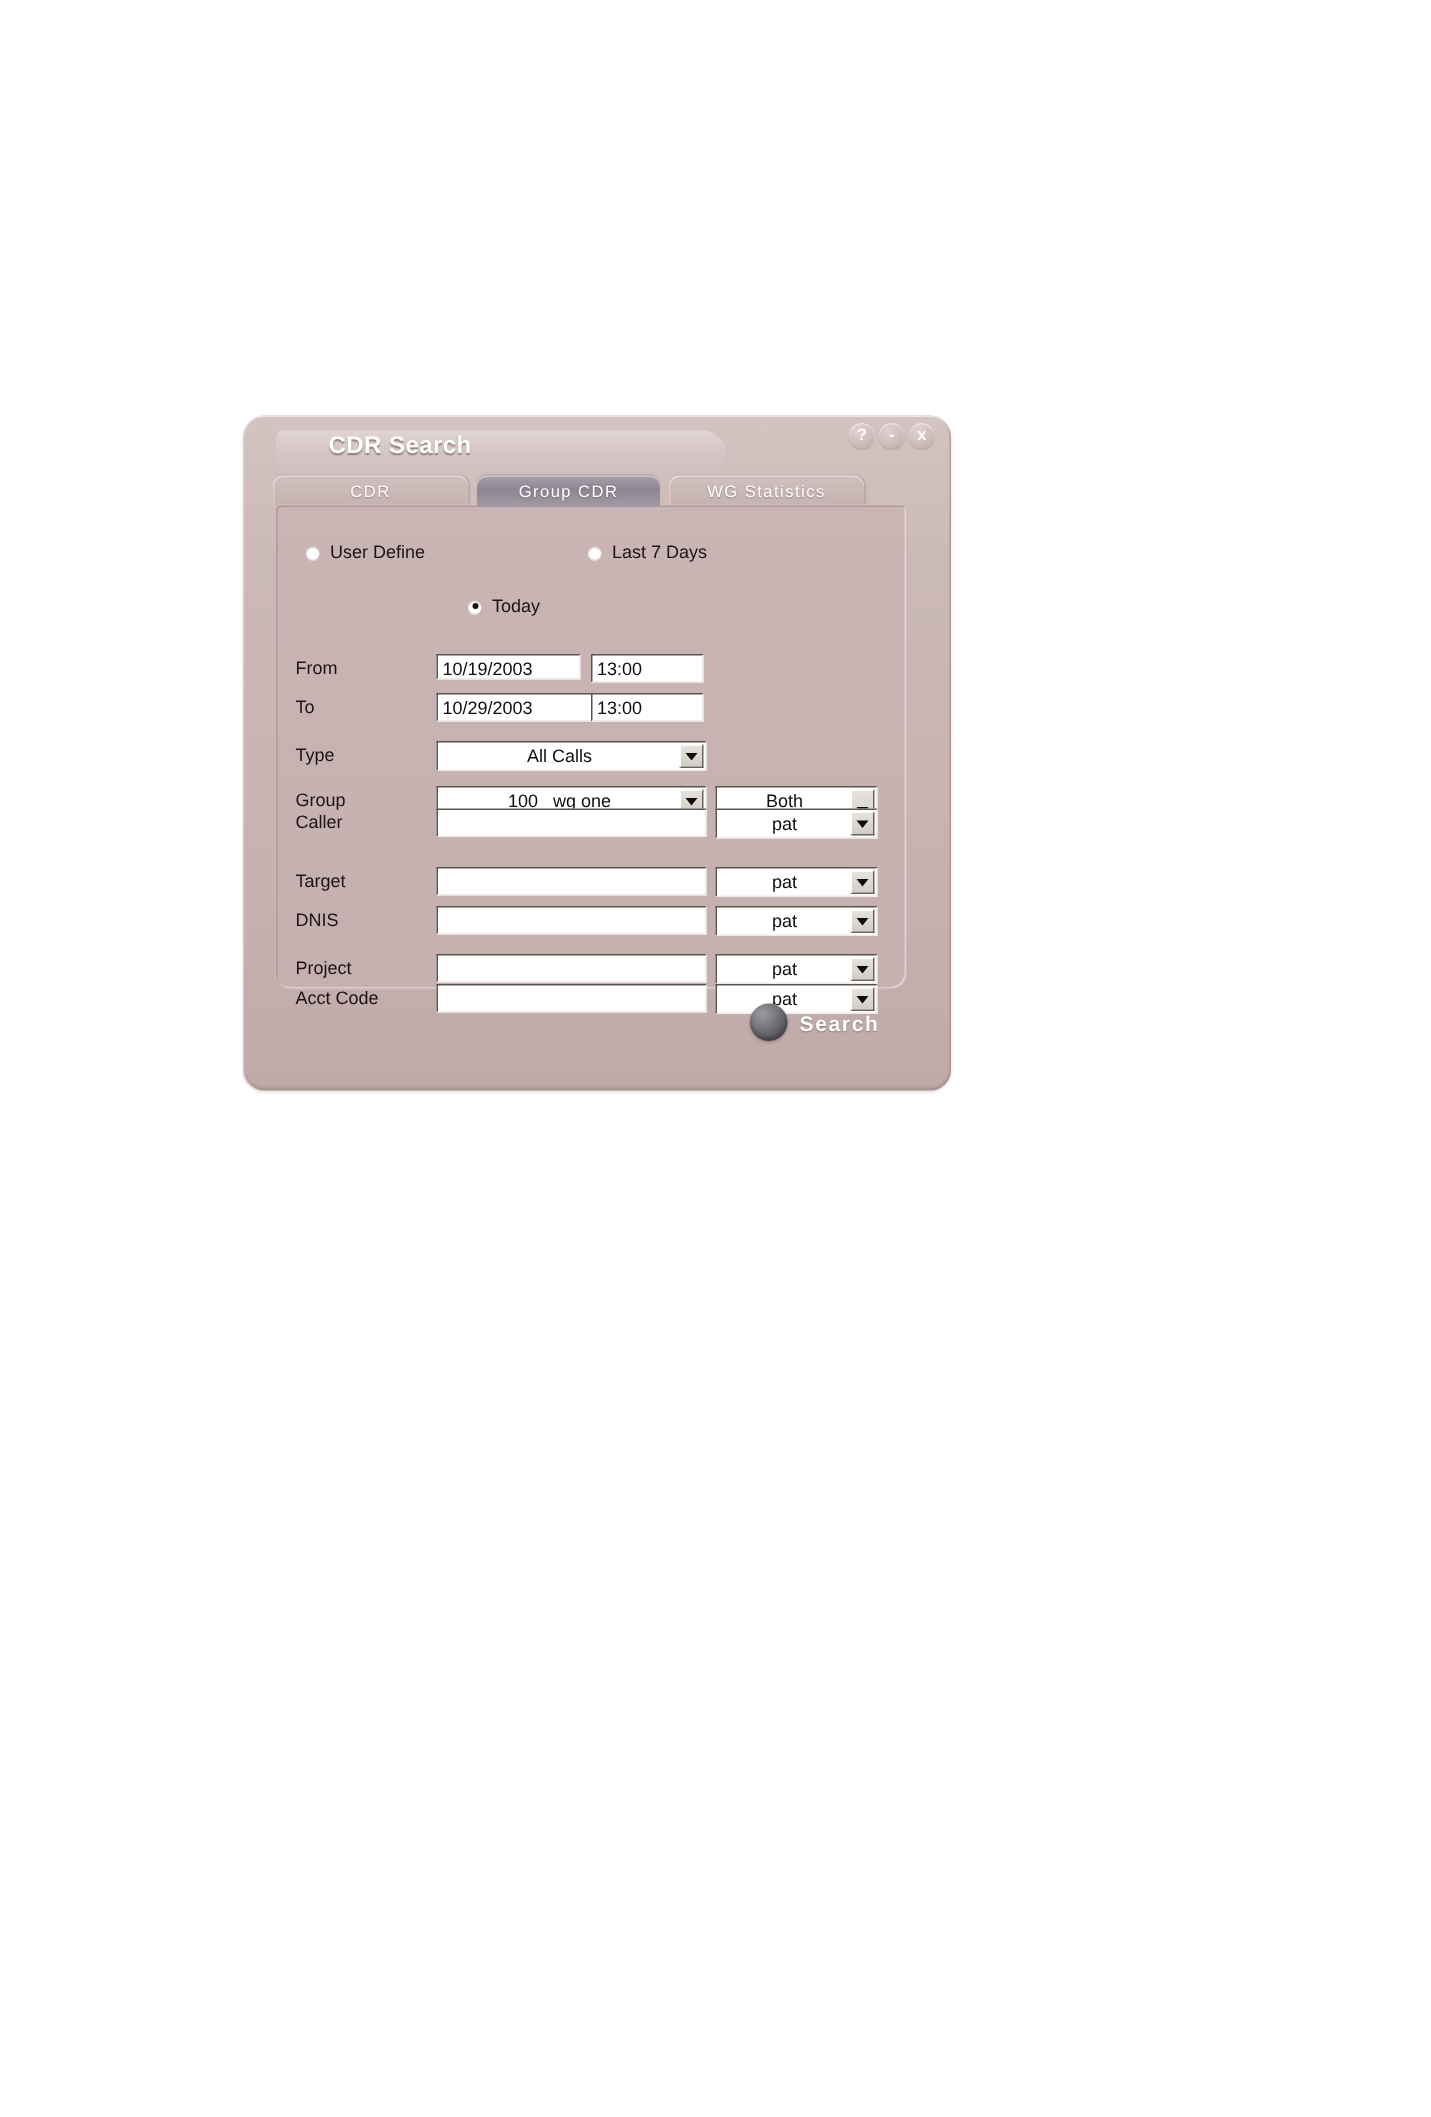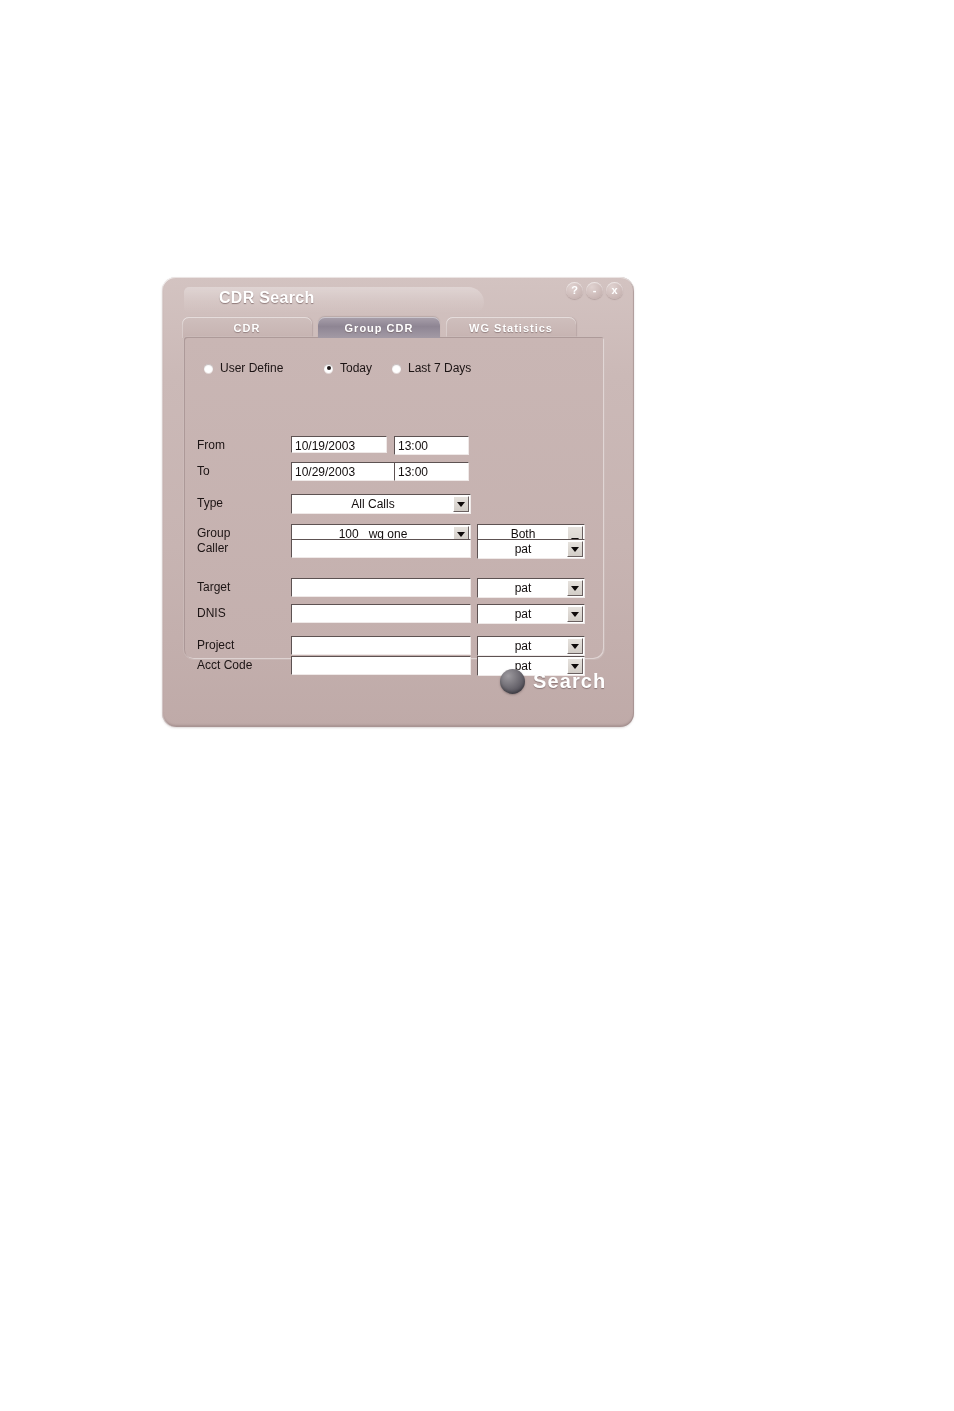--- a/index.html
+++ b/index.html
@@ -84,21 +84,21 @@
     position: absolute;
     left: 20px; top: 40px;
     width: 440px; height: 21px;
   }
   .tab {
     position: absolute;
     top: 0;
     height: 21px;
     border-radius: 7px 7px 0 0;
     font-size: 11px;
-    font-weight: bold;
+    font-weight: normal;
     color: #ffffff;
     letter-spacing: 1px;
     text-align: center;
     line-height: 22px;
     cursor: pointer;
     user-select: none;
     text-shadow: 0 1px 1px rgba(110,90,90,0.6);
   }
   .tab.inactive {
     background: linear-gradient(180deg, #cfbfbd 0%, #c6b3b1 100%);
@@ -134,21 +134,21 @@
   }
   .radio-group {
     position: absolute;
     top: 0;
     display: flex;
     align-items: center;
     cursor: pointer;
     user-select: none;
   }
   #radio-userdefine { left: 0px; }
-  #radio-today      { left: 120px; }
+  #radio-today      { left: 108px; margin-top: 36px; }
   #radio-last7      { left: 188px; }
   .radio-dot {
     width: 9px; height: 9px;
     border-radius: 50%;
     background: #ffffff;
     box-shadow: inset 0 1px 1px rgba(120,100,100,0.45), 0 1px 0 rgba(255,255,255,0.5);
     position: relative;
     flex: 0 0 auto;
   }
   .radio-dot.checked::after {
@@ -254,21 +254,21 @@
   }
   #search-orb {
     width: 25px; height: 25px;
     border-radius: 50%;
     background: radial-gradient(circle at 33% 28%, #9d9a9f 0%, #76737a 40%, #54515a 75%, #403d46 100%);
     box-shadow: 0 1px 2px rgba(110,92,92,0.55), inset 0 -2px 3px rgba(0,0,0,0.25);
     flex: 0 0 auto;
   }
   #search-label {
     margin-left: 8px;
-    font-size: 20px;
+    font-size: 14px;
     font-weight: bold;
     color: #ffffff;
     letter-spacing: 1.1px;
     text-shadow: 0 1px 1px rgba(115,95,95,0.7);
   }
 </style>
 </head>
 <body>
 
 <div id="cdr-window">

